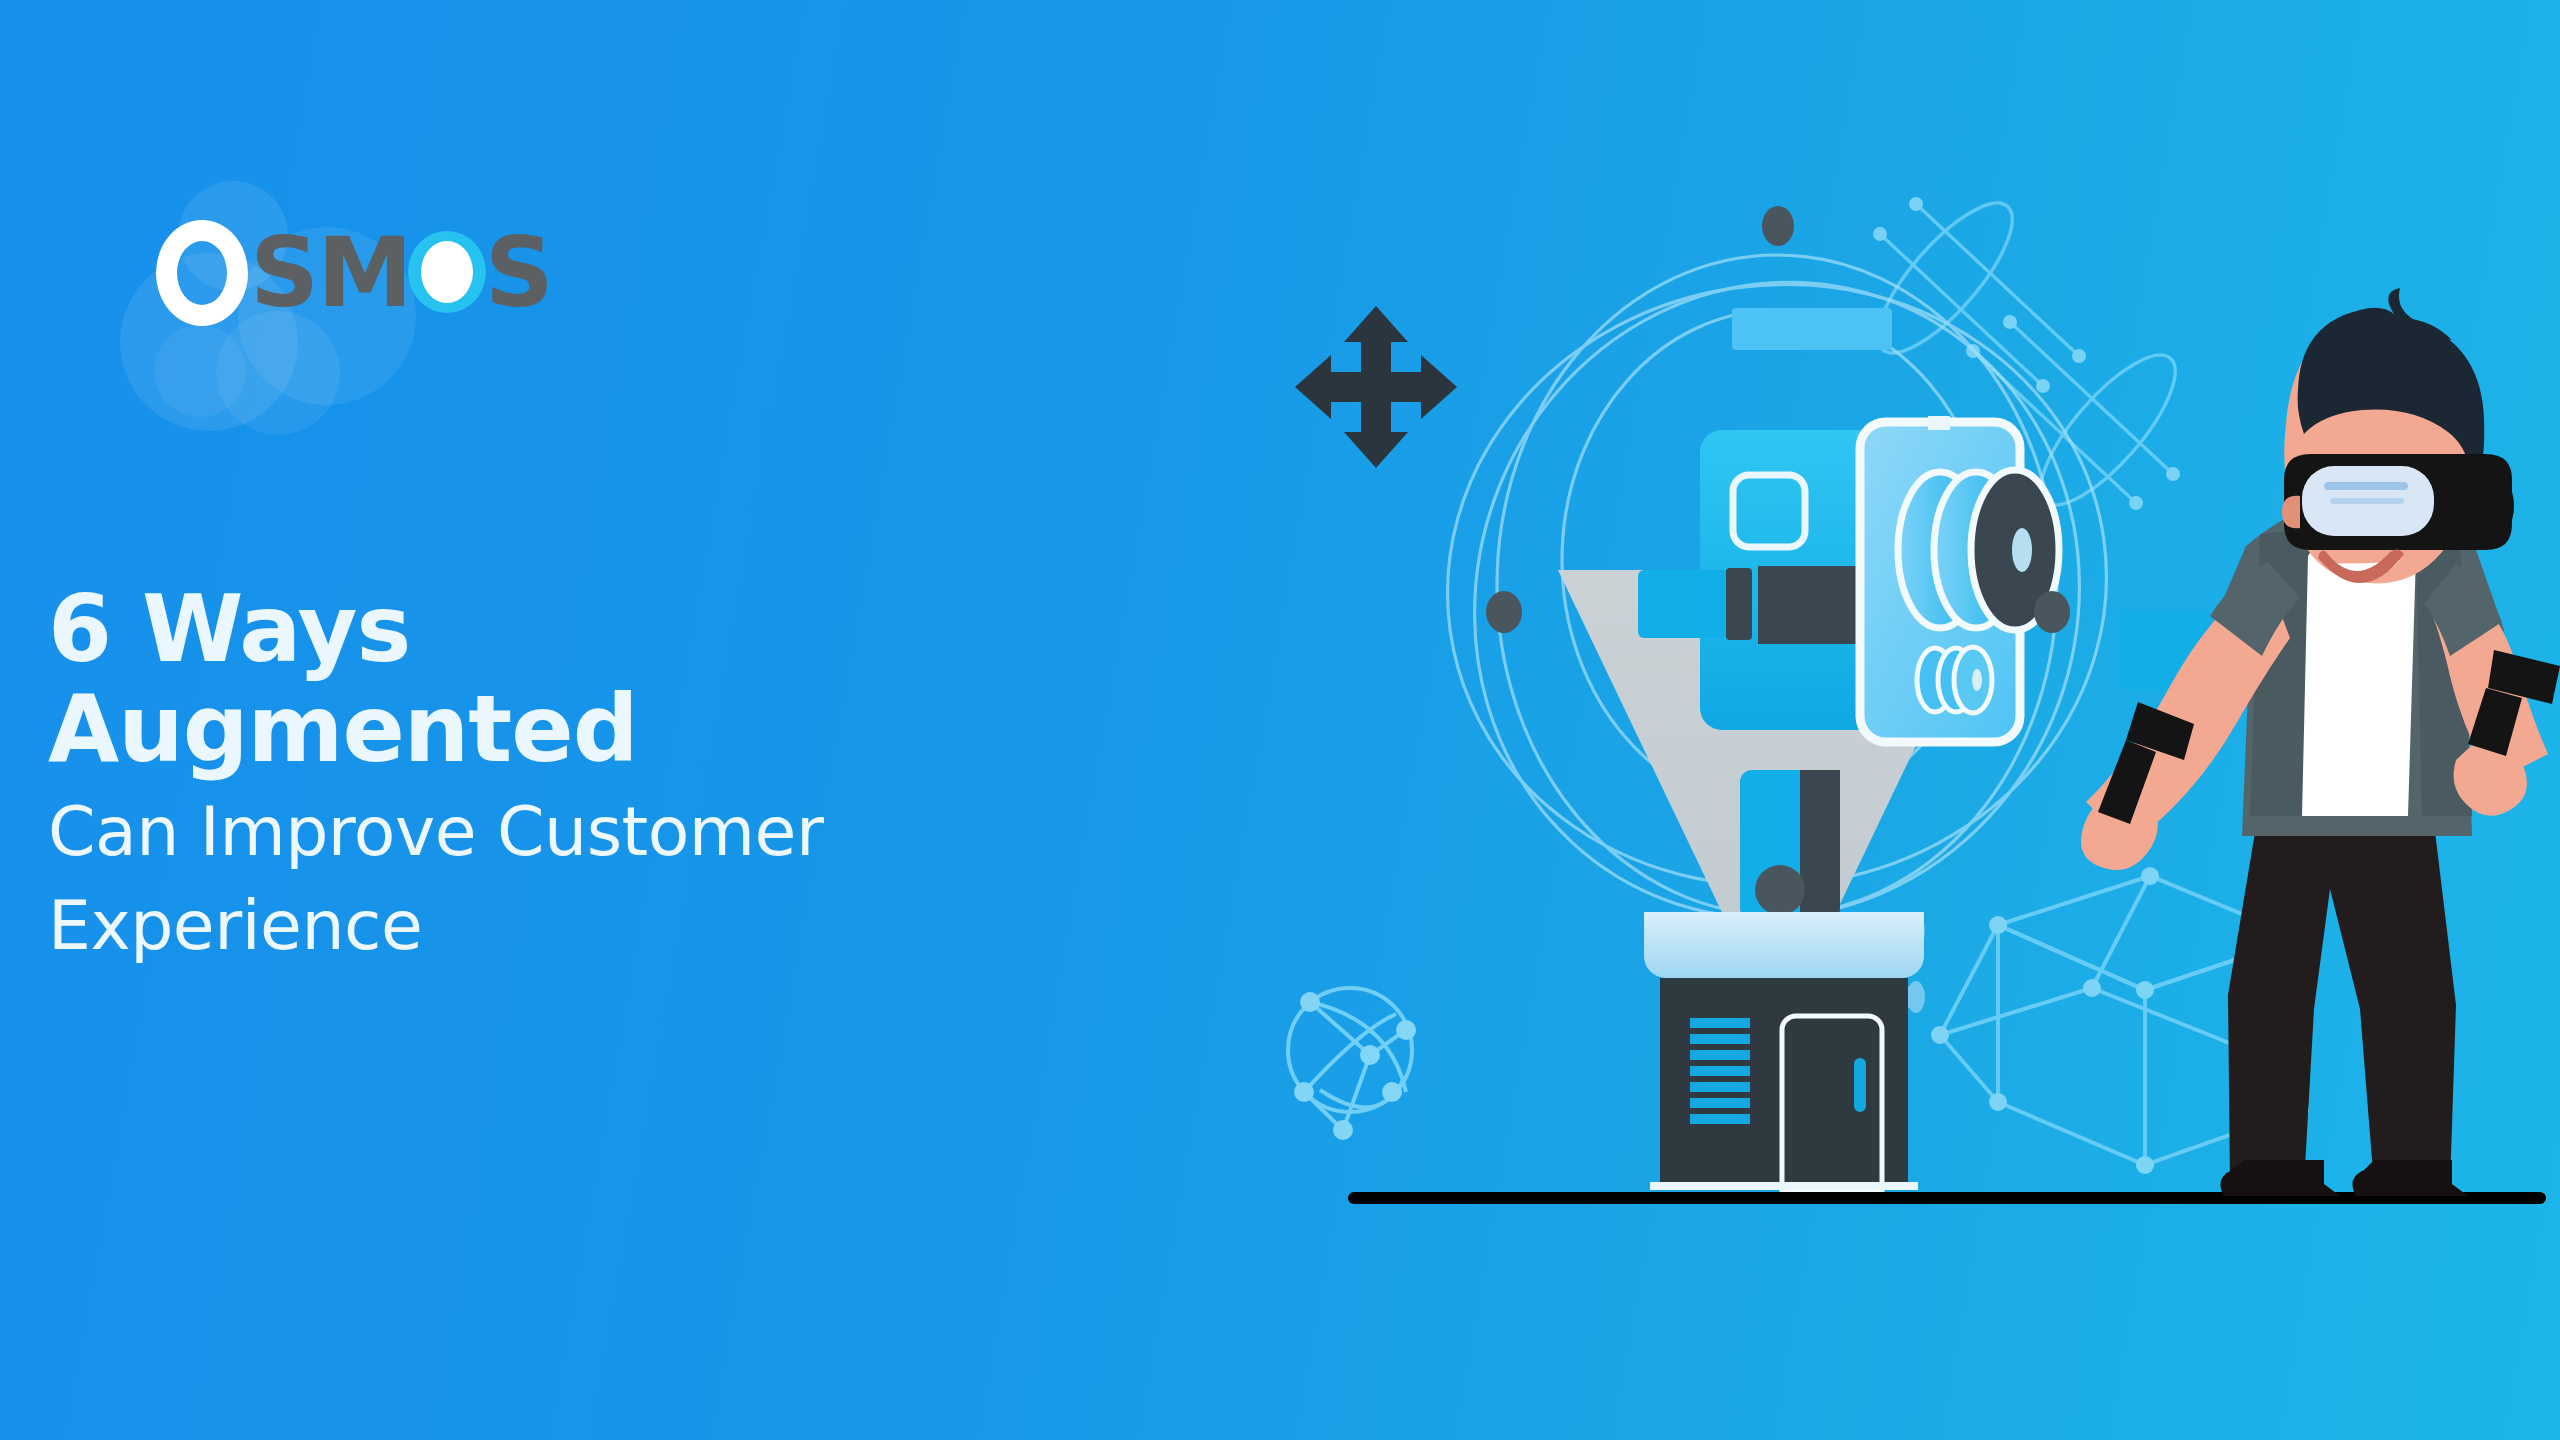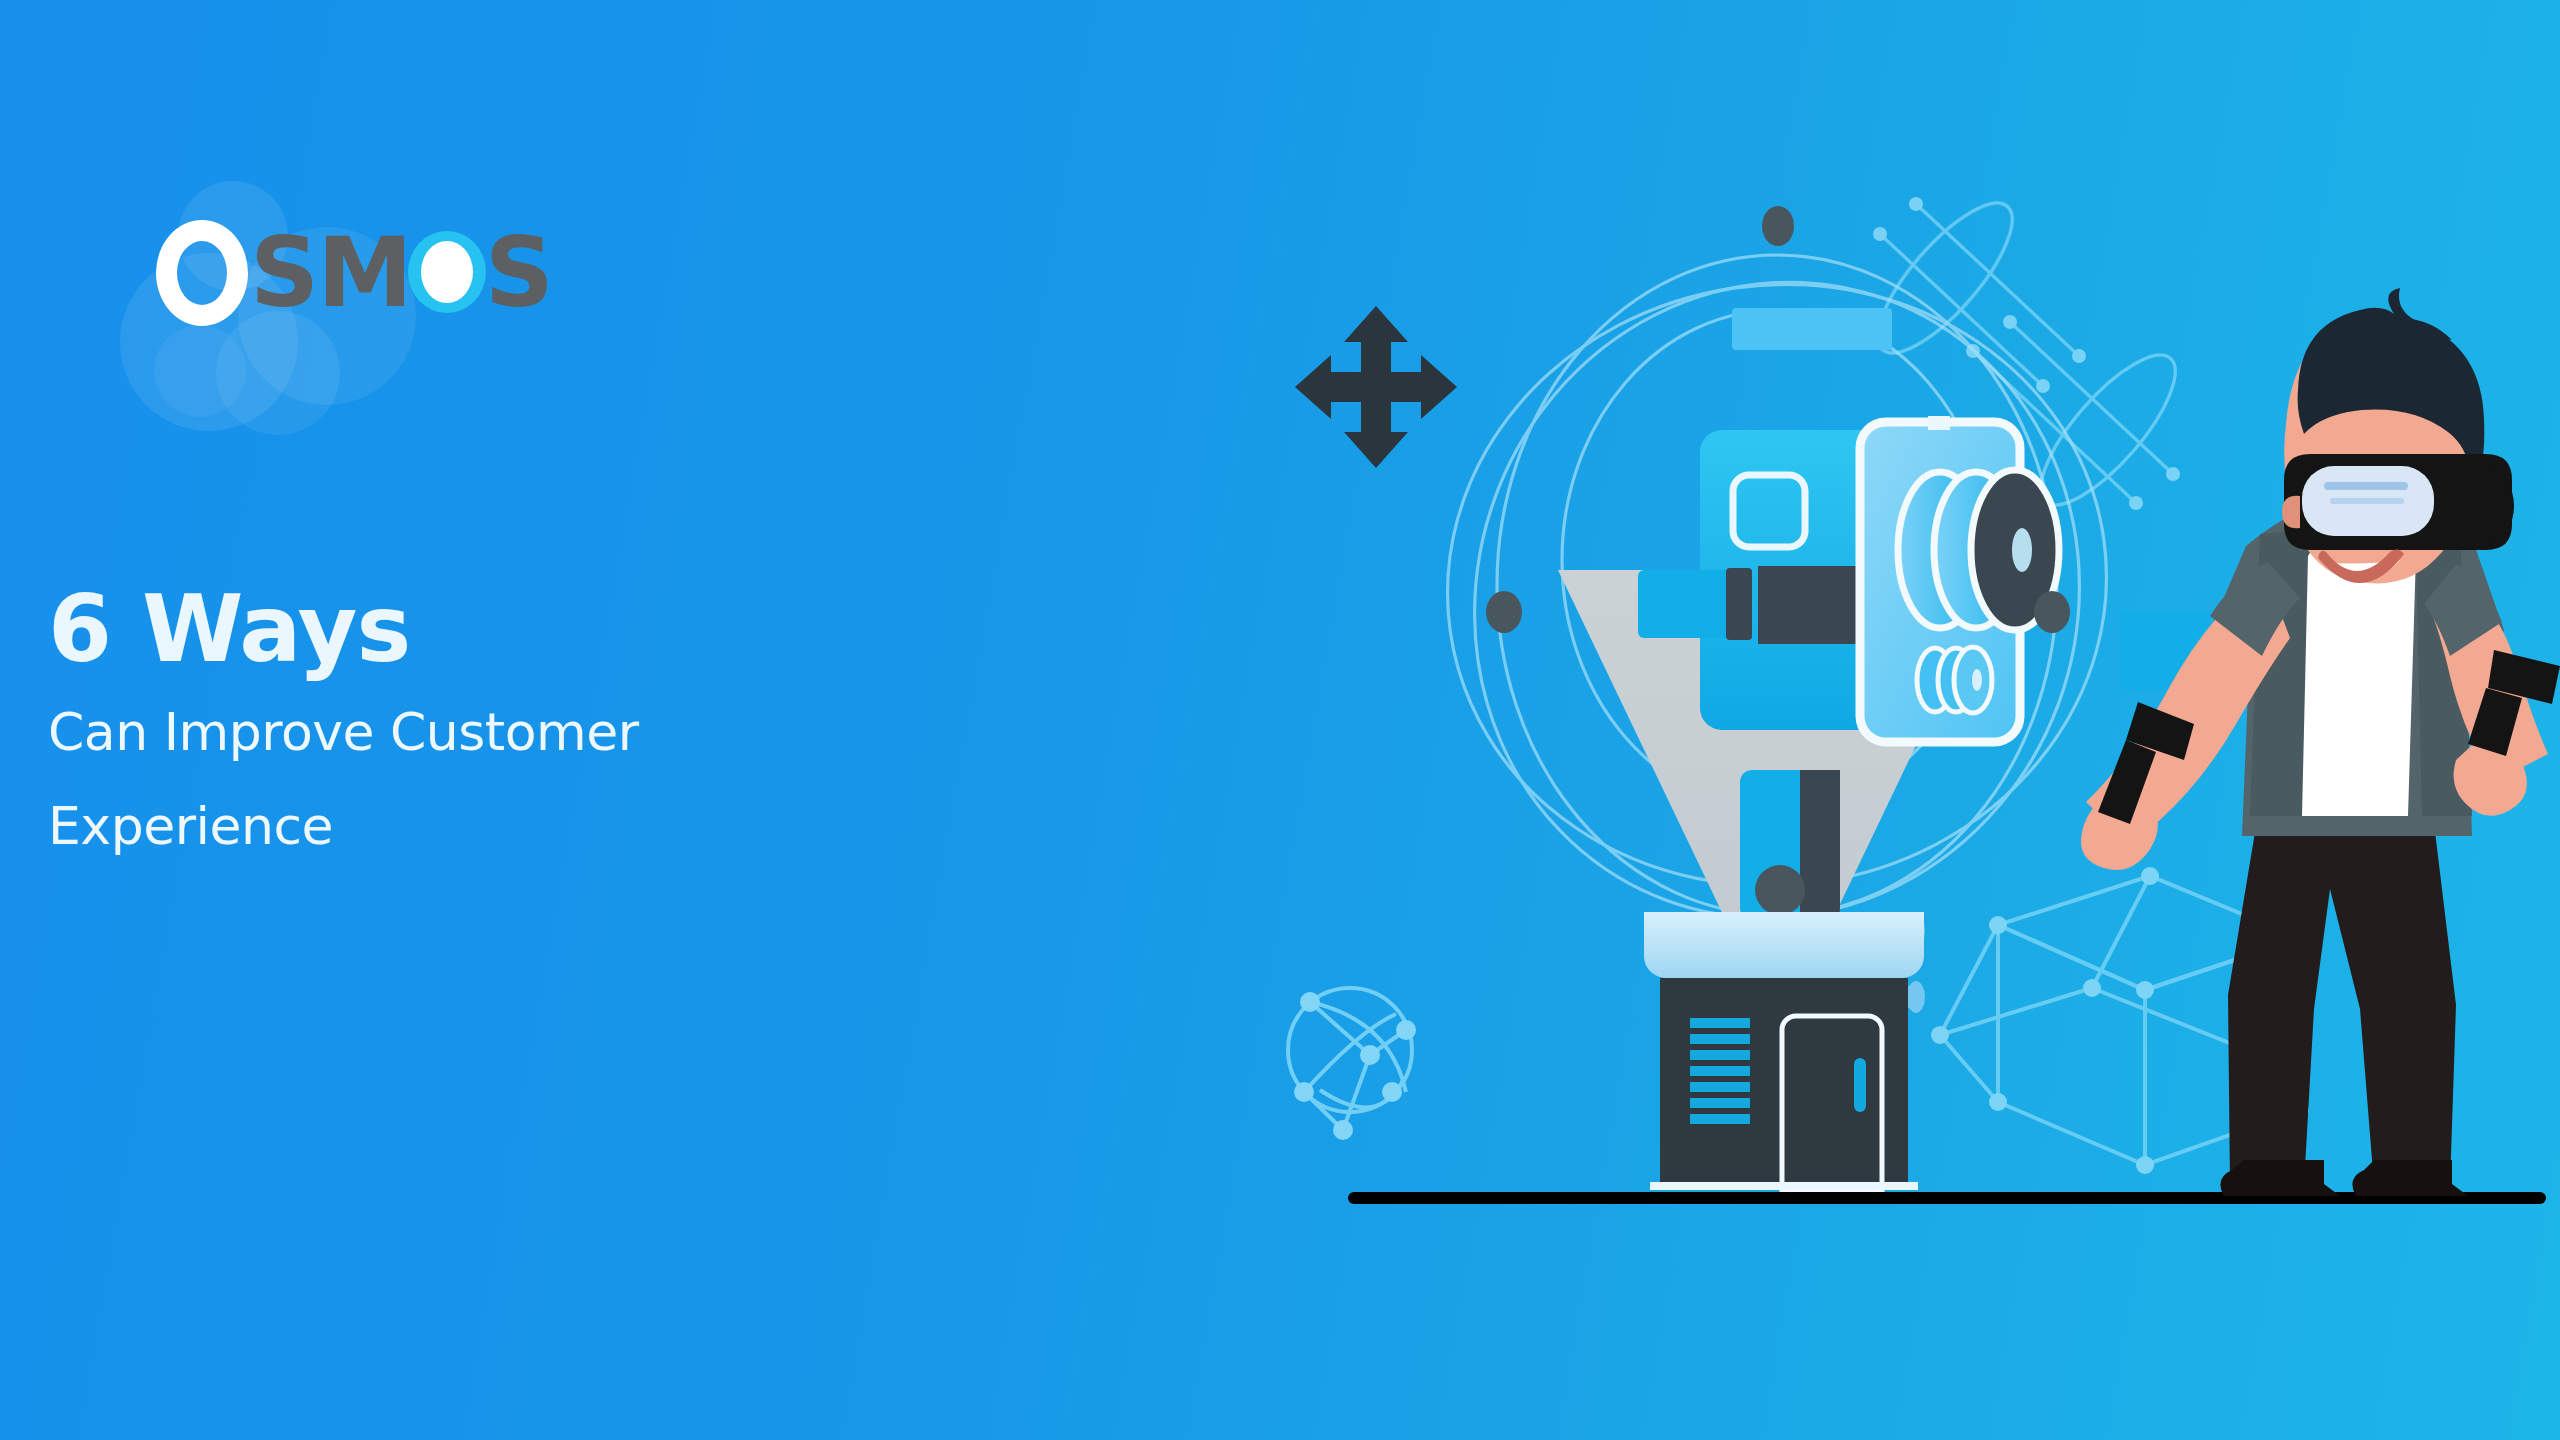--- a/index.html
+++ b/index.html
@@ -80,21 +80,21 @@
     font-family:"DejaVu Sans", sans-serif;
     font-weight:bold;
     font-size:92px;
     line-height:100px;
     letter-spacing:-1px;
     color:#EAF7FE;
   }
   #headline .h-sub {
     font-family:"DejaVu Sans", sans-serif;
     font-weight:normal;
-    font-size:52px;
+    font-size:68px;
     line-height:84px;
     letter-spacing:-0.5px;
     color:#EDF8FE;
     margin-top:10px;
   }
 
   
   #illustration {
     position:absolute; left:1240px; top:130px;
     width:1320px; height:1310px;
@@ -119,20 +119,21 @@
       <span class="logo-o2-wrap">
         <span class="logo-o2-halo"></span>
         <span class="logo-o2-core"></span>
       </span>
       <span class="logo-letters">S</span>
     </div>
   </div>
 
   <div id="headline">
     <div class="h-main">6 Ways</div>
+    <div class="h-main">Augmented</div>
     <div class="h-sub">Can Improve Customer</div>
     <div class="h-sub">Experience</div>
   </div>
 
   <div id="illustration">
   <svg width="1320" height="1310" viewBox="0 0 1320 1310" xmlns="http://www.w3.org/2000/svg">
     <defs>
       <linearGradient id="gCamBody" x1="0" y1="0" x2="0" y2="1">
         <stop offset="0" stop-color="#2FC6F2"></stop>
         <stop offset="1" stop-color="#0FA8E4"></stop>

